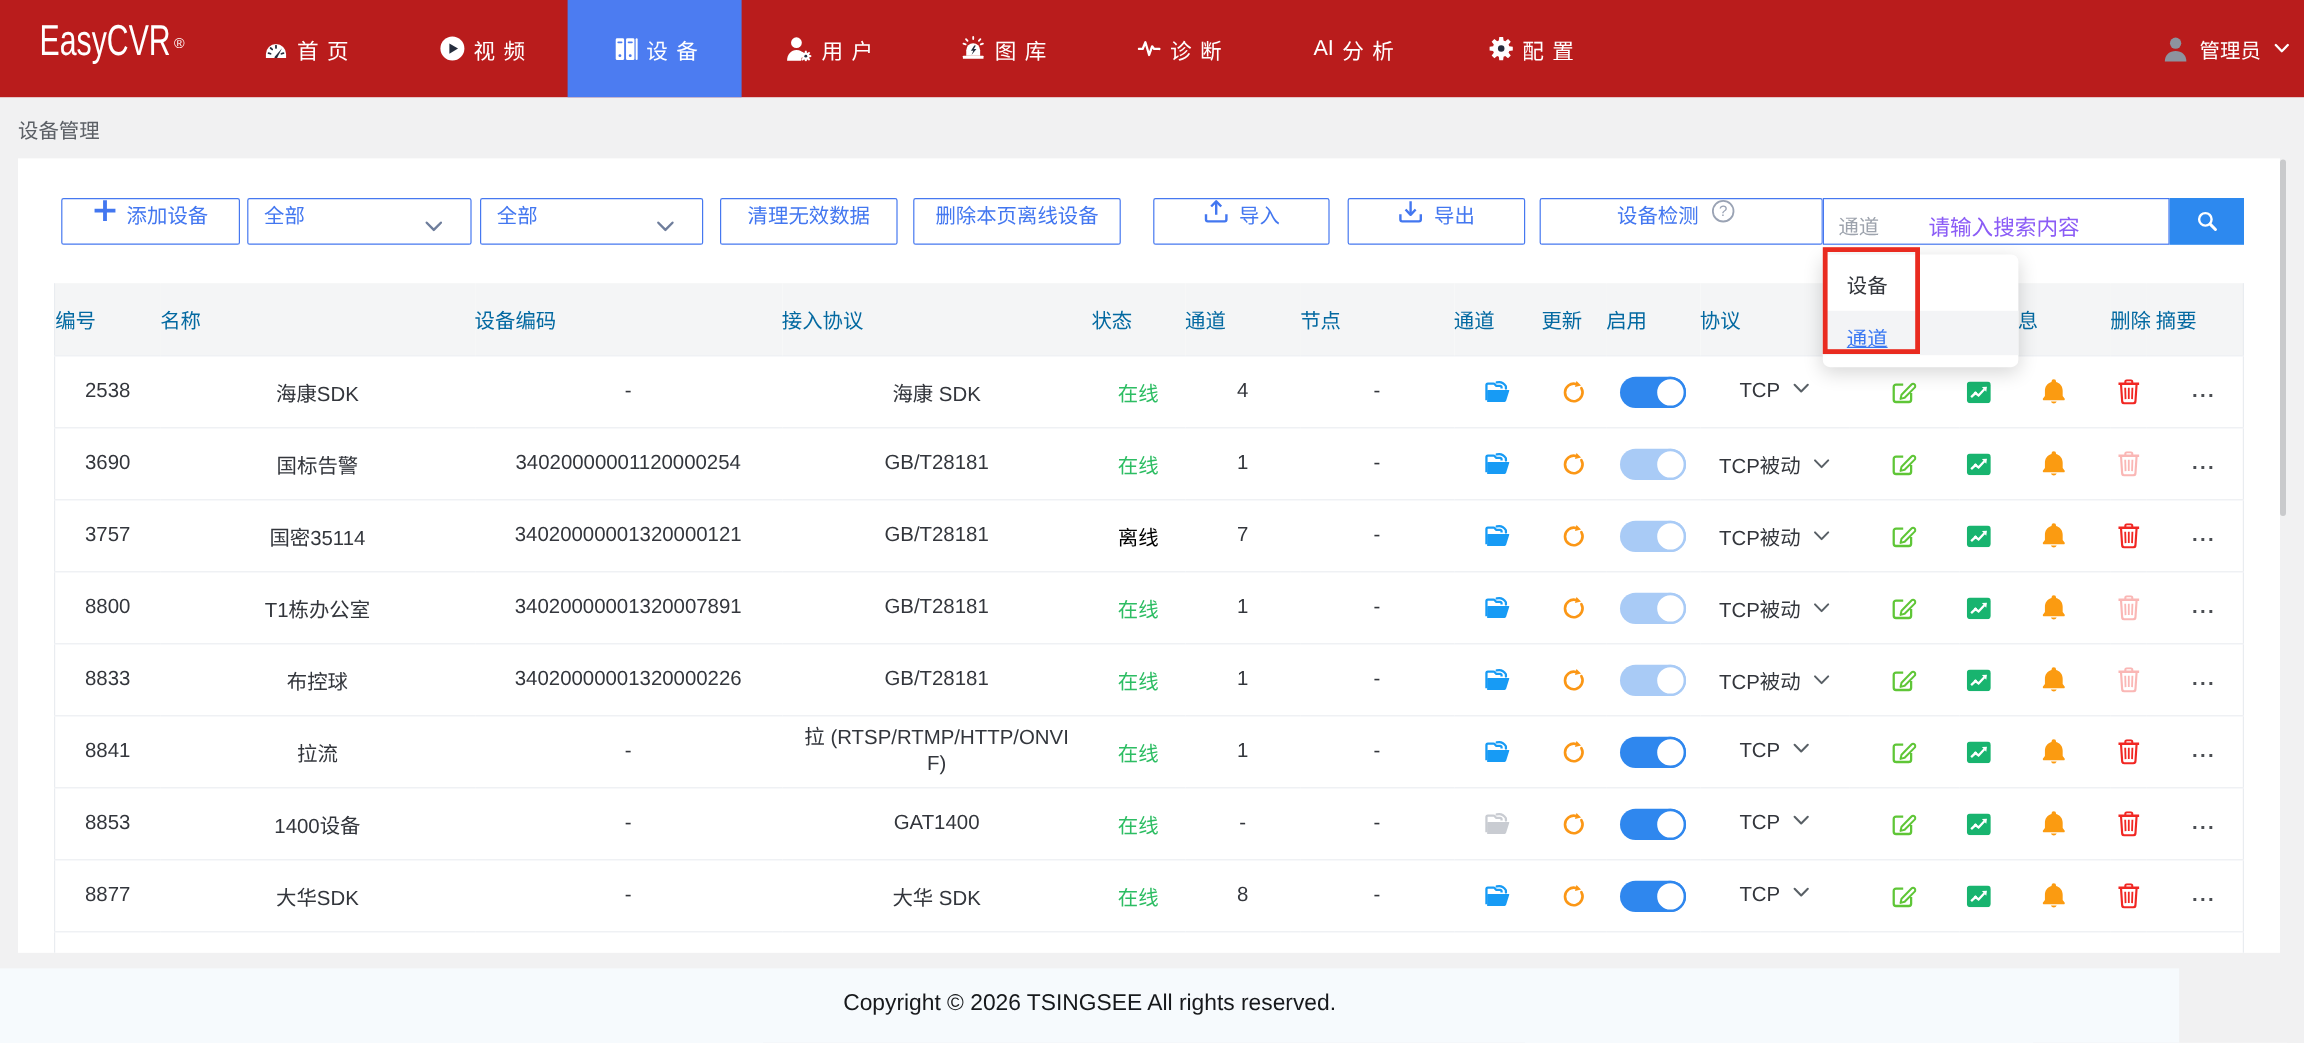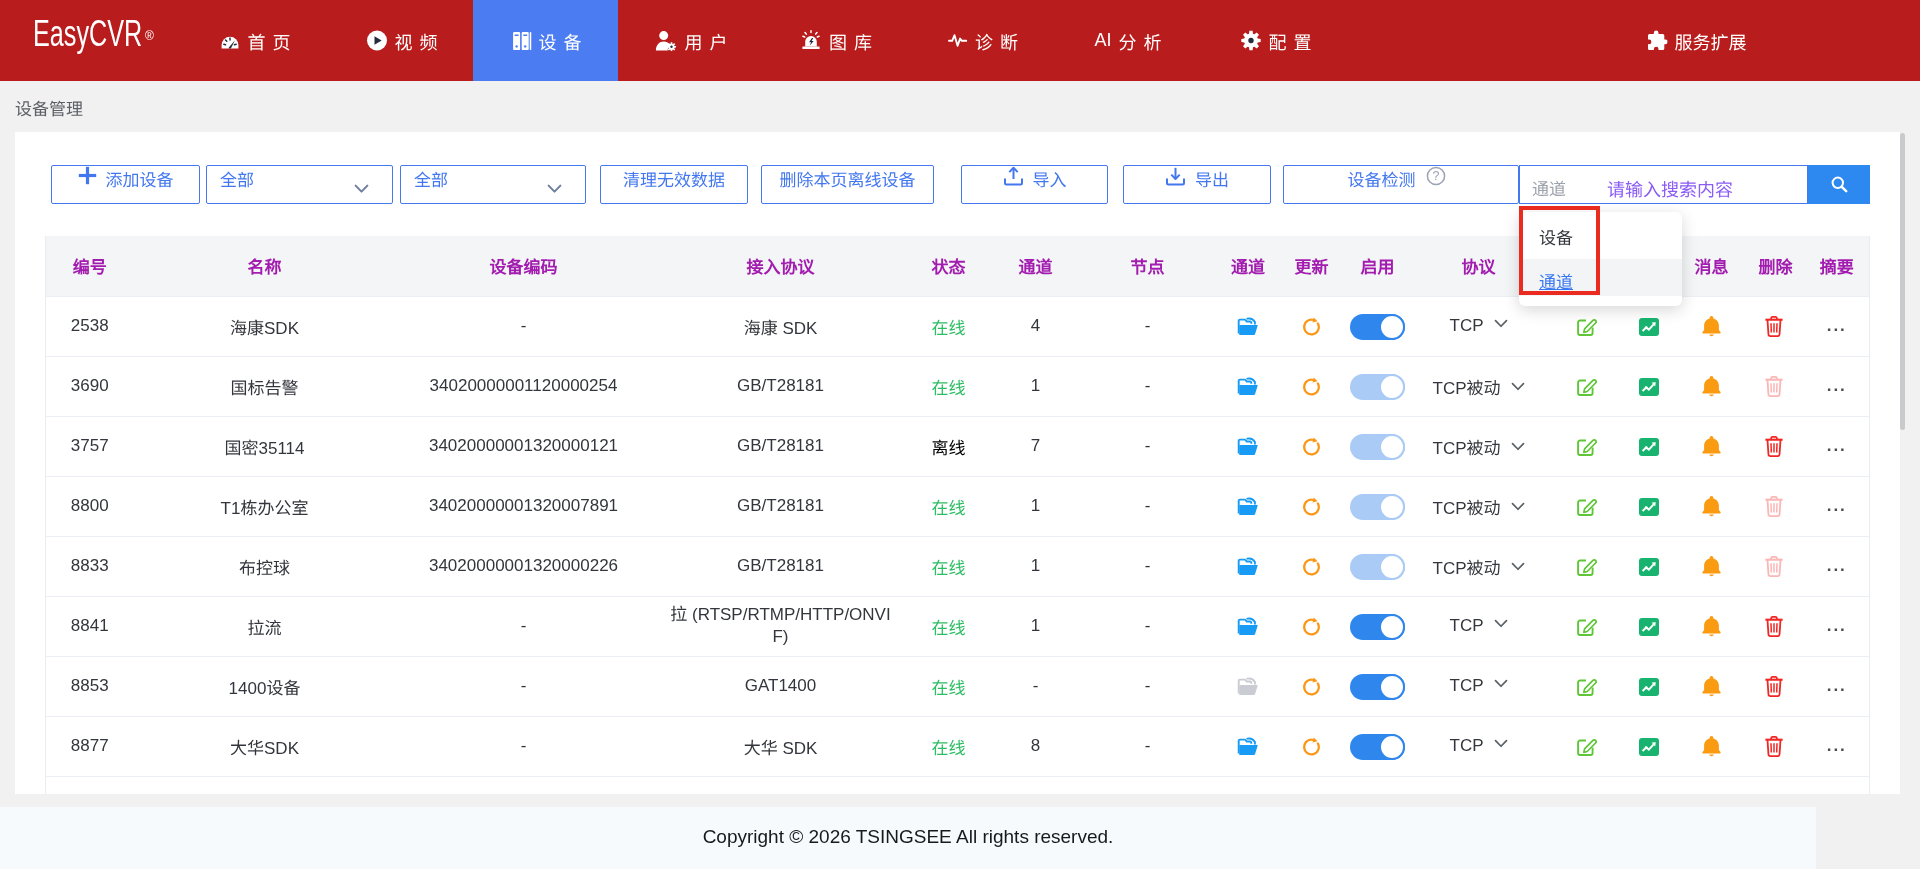--- a/index.html
+++ b/index.html
@@ -22,21 +22,21 @@
 .tbtn svg{margin-right:9px}
 .sel .chev{position:absolute;right:14px;top:13px}
 
 .search-input{position:absolute;left:1504px;top:33px;width:289px;height:39px;border:1px solid #4678f0;background:#fff}
 .search-btn{position:absolute;left:1793px;top:33px;width:62px;height:39px;background:#2d89ef;display:flex;align-items:center;justify-content:center}
 .si-label{position:absolute;left:12px;top:9px;font-size:17px;color:#9da3ad}
 .si-ph{position:absolute;left:87px;top:9px;font-size:18px;color:#8b5cf6}
 
 table{border-collapse:collapse;table-layout:fixed;position:absolute;left:30px;top:104px;width:1824px;font-size:17px;color:#33363c}
 table,td,th{border:0}
-th{background:#f4f5f6;font-weight:700;color:#a21caf;height:60px;text-align:center;white-space:nowrap;overflow:visible}
+th{background:#f4f5f6;font-weight:400;color:#0369a1;height:60px;text-align:left;white-space:nowrap;overflow:visible}
 td{height:60px;text-align:center;border-top:1px solid #ebeef2;white-space:nowrap}
 table{border-left:1px solid #e9ecf0;border-right:1px solid #e9ecf0}
 .green{color:#2dbd63}
 .gray{color:#000000}
 .proto{color:#33363c}
 
 .tog{display:inline-block;width:55px;height:26px;border-radius:13px;background:#2f87ee;position:relative;vertical-align:middle;top:1px}
 .tog .knob{position:absolute;right:0px;top:0px;width:26px;height:26px;border-radius:50%;background:#fff;border:2px solid #2f87ee}
 .tog.pale{background:#a9cbf6}
 .tog.pale .knob{border-color:#a9cbf6}
@@ -128,25 +128,29 @@
       <span class="ls" style="margin-left:7px">分析</span>
     </div>
   <div class="nav-item" style="left:1276px">
       <svg width="21" height="21" viewBox="0 0 21 21">
         <path d="M20.17,8.89 L20.17,12.11 L17.22,12.47 L16.64,13.86 L18.47,16.20 L16.20,18.47 L13.86,16.64 L12.47,17.22 L12.11,20.17 L8.89,20.17 L8.53,17.22 L7.14,16.64 L4.80,18.47 L2.53,16.20 L4.36,13.86 L3.78,12.47 L0.83,12.11 L0.83,8.89 L3.78,8.53 L4.36,7.14 L2.53,4.80 L4.80,2.53 L7.14,4.36 L8.53,3.78 L8.89,0.83 L12.11,0.83 L12.47,3.78 L13.86,4.36 L16.20,2.53 L18.47,4.80 L16.64,7.14 L17.22,8.53 z" fill="#fff"></path>
         <circle cx="10.5" cy="10.5" r="5.9" fill="#fff"></circle>
         <circle cx="10.5" cy="10.5" r="2.7" fill="#252d3d"></circle>
       </svg>
       <span class="ls">配置</span>
     </div>
-  <div class="nav-item" style="left:1696px">
-      <svg width="22" height="21" viewBox="0 0 22 21">
-        <path d="M8.3,2.9 a2.35,2.35 0 0 1 4.7,0 v1.2 h4.3 a1.5,1.5 0 0 1 1.5,1.5 v3.9 h1.2 a2.35,2.35 0 0 1 0,4.7 h-1.2 v4.4 a1.5,1.5 0 0 1 -1.5,1.5 h-4.3 v-1.1 a2.3,2.3 0 0 0 -4.6,0 v1.1 h-4.4 a1.5,1.5 0 0 1 -1.5,-1.5 v-4.4 h1.1 a2.3,2.3 0 0 0 0,-4.6 h-1.1 v-4 a1.5,1.5 0 0 1 1.5,-1.5 h4.3 z" fill="#fff"></path>
-      </svg>
-      <span>服务扩展</span>
+  <div class="nav-item" style="left:1858px;font-weight:400;font-size:17px">
+      <svg width="24" height="23" viewBox="0 0 24 23" style="margin-right:8px">
+        <circle cx="12" cy="7" r="4.7" fill="#8d939e"></circle>
+        <path d="M3,22.3 c0-5.5 4-8.8 9-8.8 s9,3.3 9,8.8 z" fill="#8d939e"></path>
+      </svg>
+      <span>管理员</span>
+      <svg width="13" height="9" viewBox="0 0 13 9" style="margin-left:11px">
+        <path d="M1.5,1.5 L6.5,6.7 L11.5,1.5" fill="none" stroke="#fff" stroke-width="1.9" stroke-linecap="round" stroke-linejoin="round"></path>
+      </svg>
     </div>
 </div>
 <div class="crumb">设备管理</div>
 
 <div class="card">
   <div class="tbtn" style="left:36px;width:149px">
       <svg width="19" height="19" viewBox="0 0 19 19">
         <line x1="9.5" y1="0.8" x2="9.5" y2="18.2" stroke="#4377f0" stroke-width="3.2"></line>
         <line x1="0.8" y1="9.5" x2="18.2" y2="9.5" stroke="#4377f0" stroke-width="3.2"></line>
       </svg>

